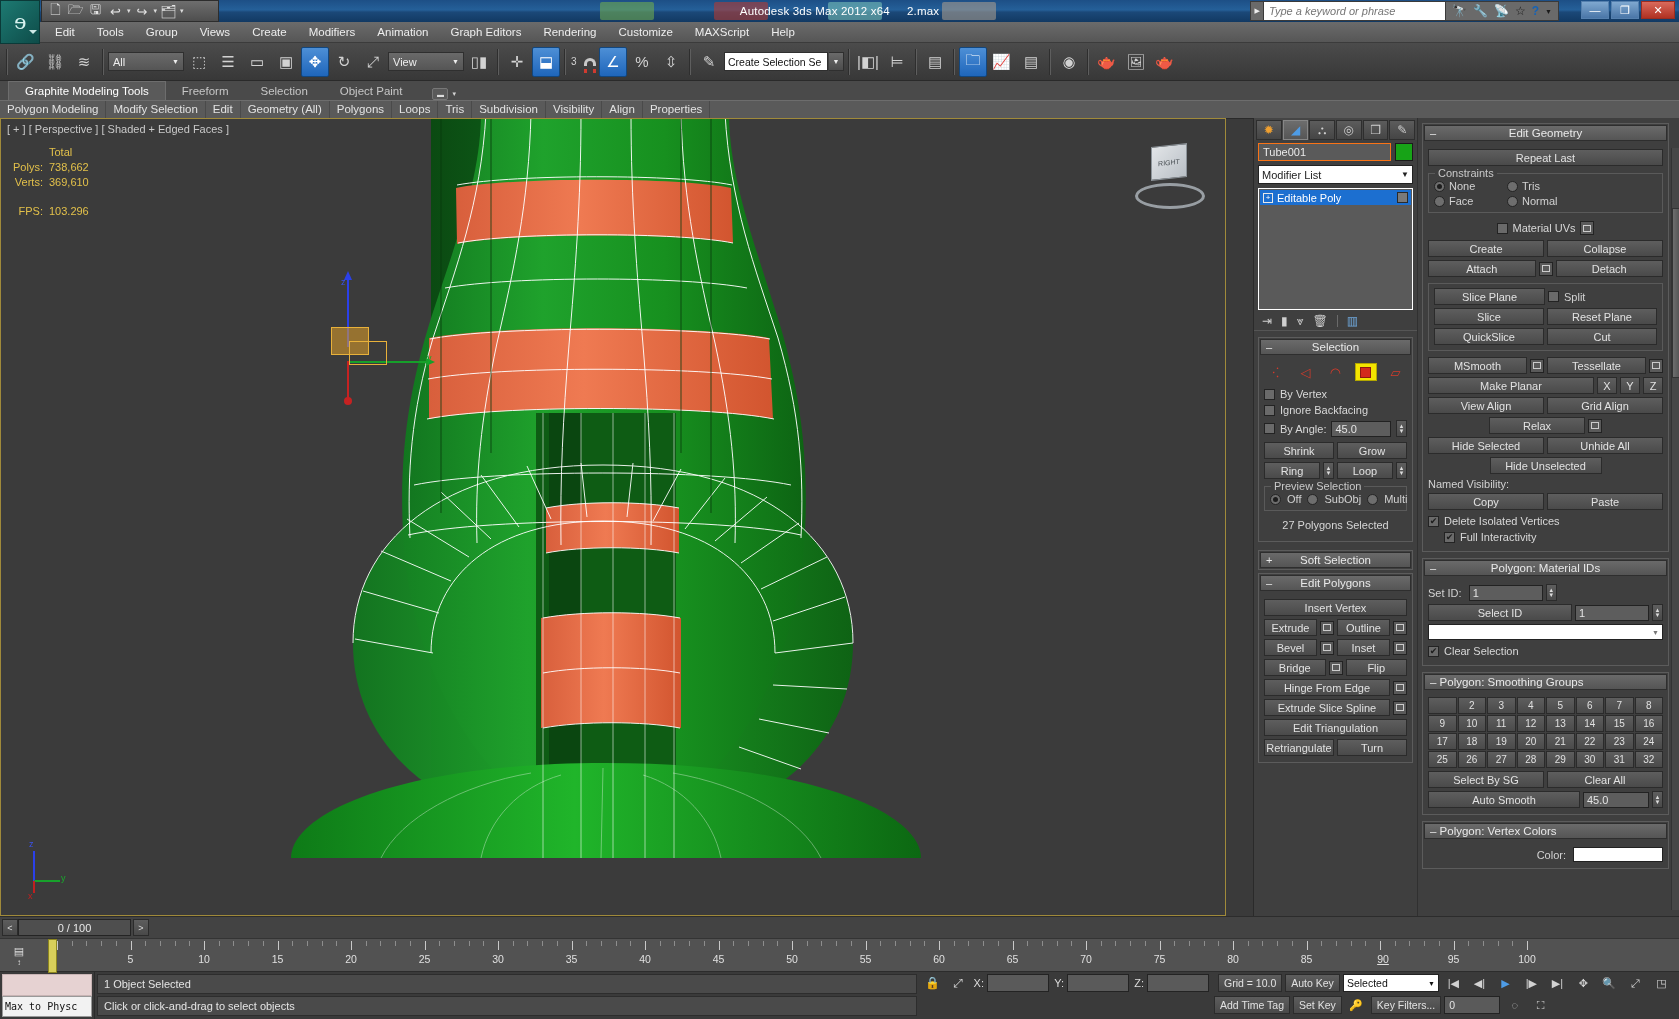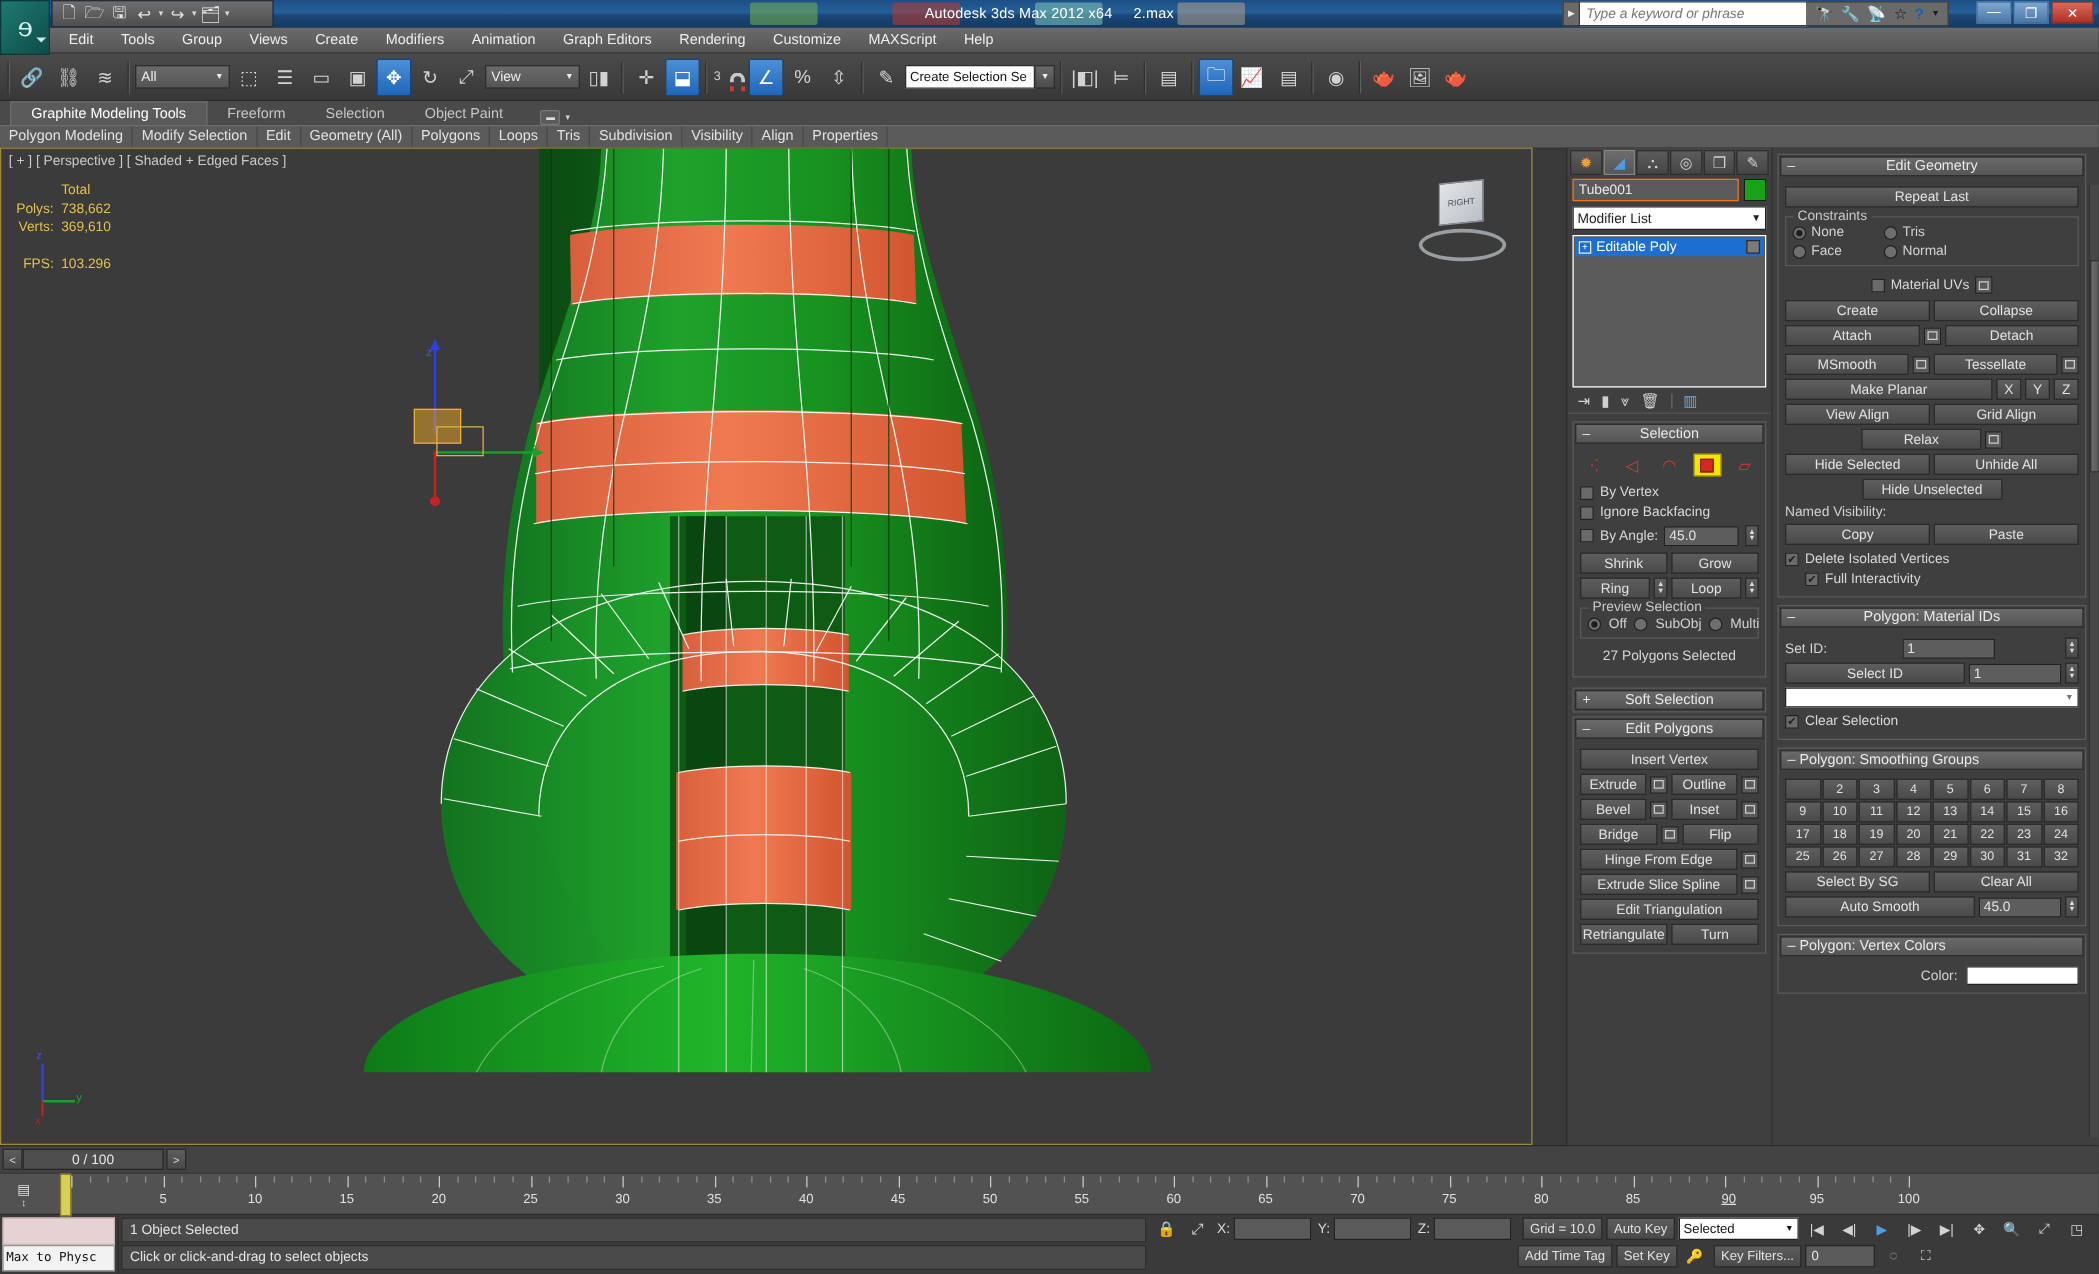--- a/index.html
+++ b/index.html
@@ -782,20 +782,37 @@
             <div class="btn">Create</div>
             <div class="btn">Collapse</div>
           </div>
           <div class="btnrow">
             <div class="btn">Attach</div>
             <div class="sqbtn">
                 <i></i>
               </div>
             <div class="btn">Detach</div>
           </div>
+          <div class="group" style="margin-top:6px;padding-top:4px;">
+            <div class="btnrow" style="margin-top:0;">
+              <div class="btn">Slice Plane</div>
+              <div style="flex:1;display:flex;align-items:center;gap:5px;">
+                <span class="chk"></span>
+                <span class="lbl">Split</span>
+              </div>
+            </div>
+            <div class="btnrow">
+              <div class="btn">Slice</div>
+              <div class="btn">Reset Plane</div>
+            </div>
+            <div class="btnrow">
+              <div class="btn">QuickSlice</div>
+              <div class="btn">Cut</div>
+            </div>
+          </div>
           <div class="btnrow" style="margin-top:6px;">
             <div class="btn">MSmooth</div>
             <div class="sqbtn">
                 <i></i>
               </div>
             <div class="btn">Tessellate</div>
             <div class="sqbtn">
                 <i></i>
               </div>
           </div>
@@ -841,21 +858,21 @@
           </div>
         </div>
       </div>
 
       <div class="rollout" style="margin-right:10px;">
         <div class="ro-head">
           <span class="sign">–</span>
           <span>Polygon: Material IDs</span>
         </div>
         <div class="ro-body">
-          <div class="btnrow" style="justify-content:space-between;">
+          <div class="btnrow" style="justify-content:flex-start;">
             <span class="lbl" style="margin-right:4px;">Set ID:</span>
             <span class="numfield" style="flex:0 0 74px;">1</span>
             <span class="spin">▲<br>▼</span>
           </div>
           <div class="btnrow">
             <div class="btn">Select ID</div>
             <span class="numfield" style="flex:0 0 74px;">1</span>
             <span class="spin">▲<br>▼</span>
           </div>
           <div class="btnrow">

